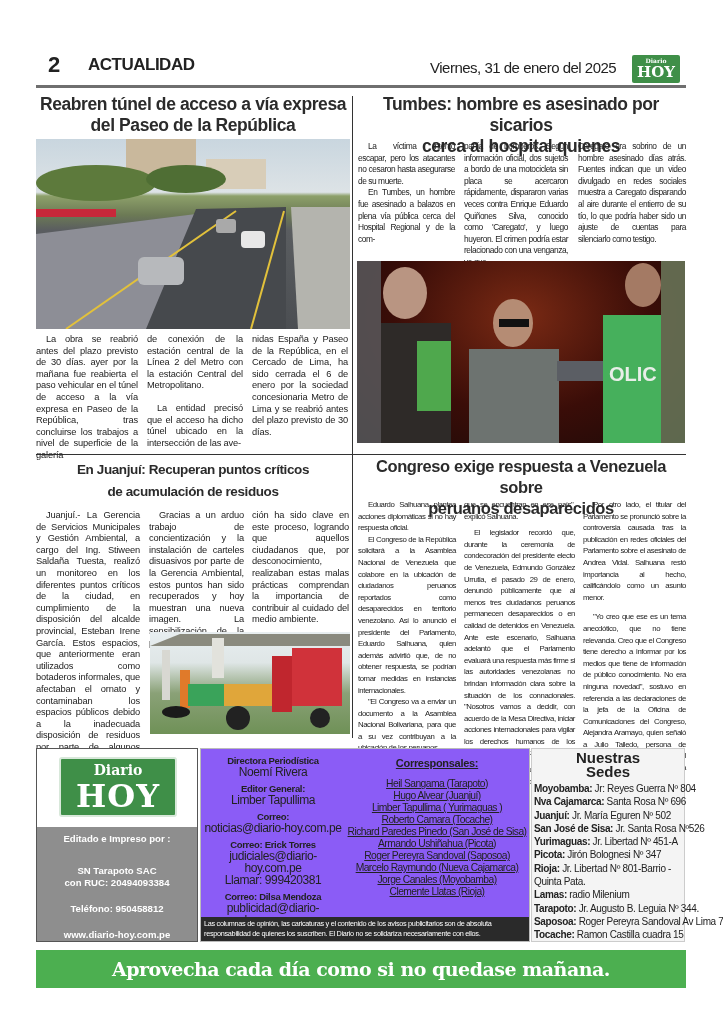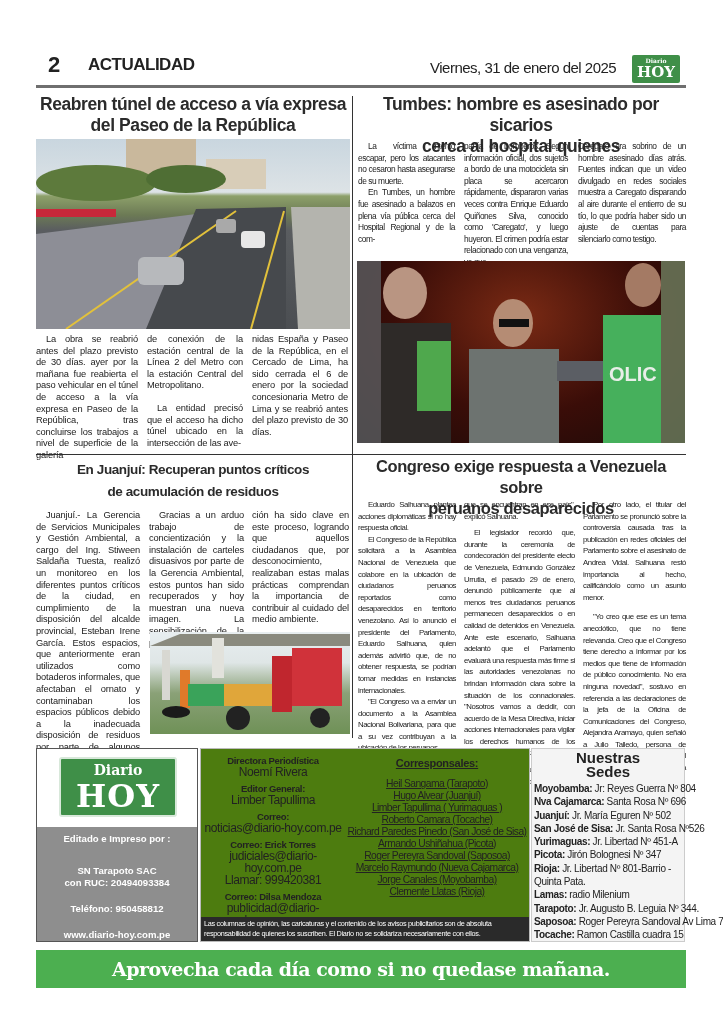--- a/index.html
+++ b/index.html
@@ -33,21 +33,21 @@
 
   
   .box-logo { position: absolute; left: 36px; top: 748px; width: 162px; height: 194px; border: 1px solid #555; background: #8e8e8e; }
   .box-logo .top { position: absolute; left: 0; top: 0; width: 160px; height: 78px; background: #fff; }
   .big-logo { position: absolute; left: 22px; top: 8px; width: 118px; height: 60px; background: #3f8f48; border: 2px solid #d8e8da; border-radius: 3px; text-align: center; color: #fff; font-family: "DejaVu Serif", serif; font-weight: bold; }
   .big-logo .d { display: block; font-size: 14px; line-height: 18px; margin-top: 2px; }
   .big-logo .h { display: block; font-size: 32px; line-height: 34px; letter-spacing: 1px; }
   .box-logo .info { position: absolute; left: 0; top: 84px; width: 160px; text-align: center; color: #fff; font-weight: bold; font-size: 9.6px; line-height: 12px; }
   .box-logo .info div { margin-bottom: 0; }
 
-  .box-staff { position: absolute; left: 200px; top: 748px; width: 330px; height: 194px; background: #4d7c0f; border: 1px solid #bbb; }
+  .box-staff { position: absolute; left: 200px; top: 748px; width: 330px; height: 194px; background: #8b5cf6; border: 1px solid #bbb; }
   .staff-left { position: absolute; left: 2px; top: 6px; width: 140px; text-align: center; font-family: "Liberation Sans Narrow", "Liberation Sans", sans-serif; color: #222; }
   .staff-left .lbl { font-size: 9.5px; font-weight: bold; line-height: 11px; letter-spacing: -0.3px; }
   .staff-left .val { font-size: 12px; line-height: 12px; letter-spacing: -0.4px; }
   .staff-left .gap { height: 5px; }
   .staff-right { position: absolute; left: 142px; top: 8px; width: 188px; text-align: center; color: #222; text-decoration: underline; }
   .staff-right .lbl { font-size: 11px; font-weight: bold; margin-bottom: 9px; letter-spacing: -0.3px; }
   .staff-right .ln { font-size: 10.3px; line-height: 12px; letter-spacing: -0.55px; white-space: nowrap; }
   .disclaimer { position: absolute; left: 0; top: 168px; width: 328px; height: 24px; background: #2a2a2a; color: #fff; font-size: 7.3px; line-height: 9.5px; padding: 2px 3px; letter-spacing: -0.3px; }
 
   .box-sedes { position: absolute; left: 531px; top: 748px; width: 154px; height: 194px; background: #f4f4f4; border: 1px solid #ccc; }

